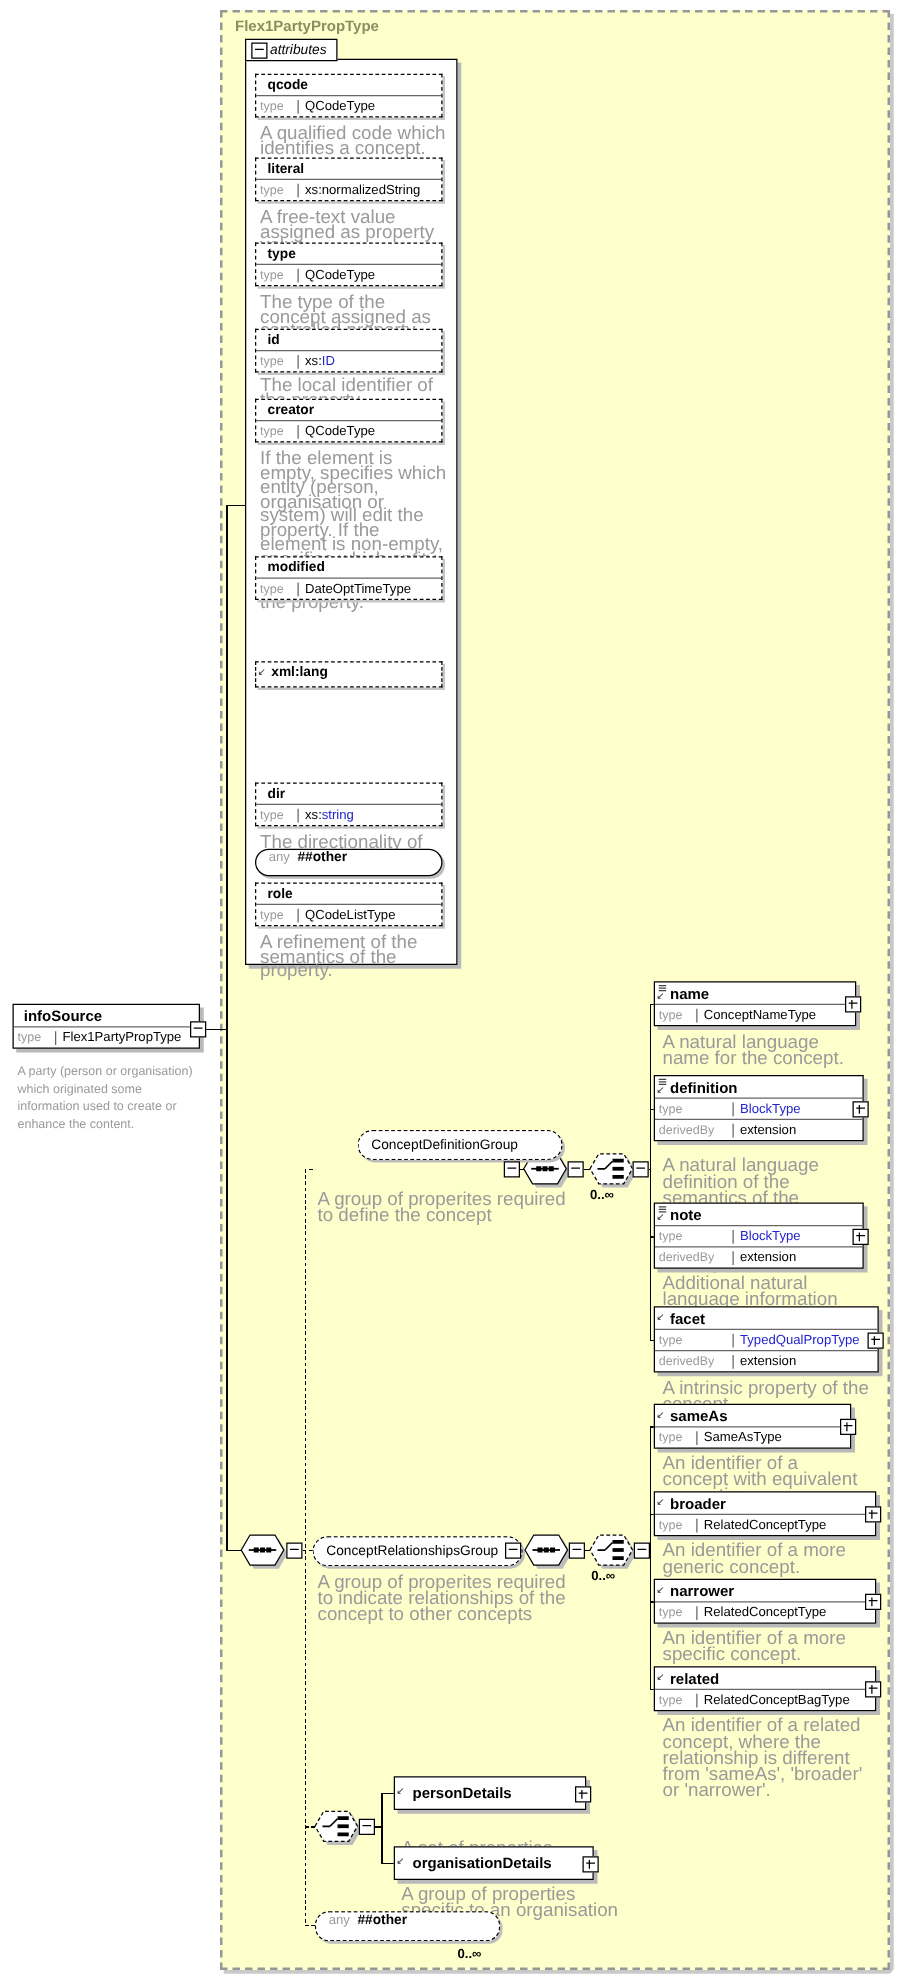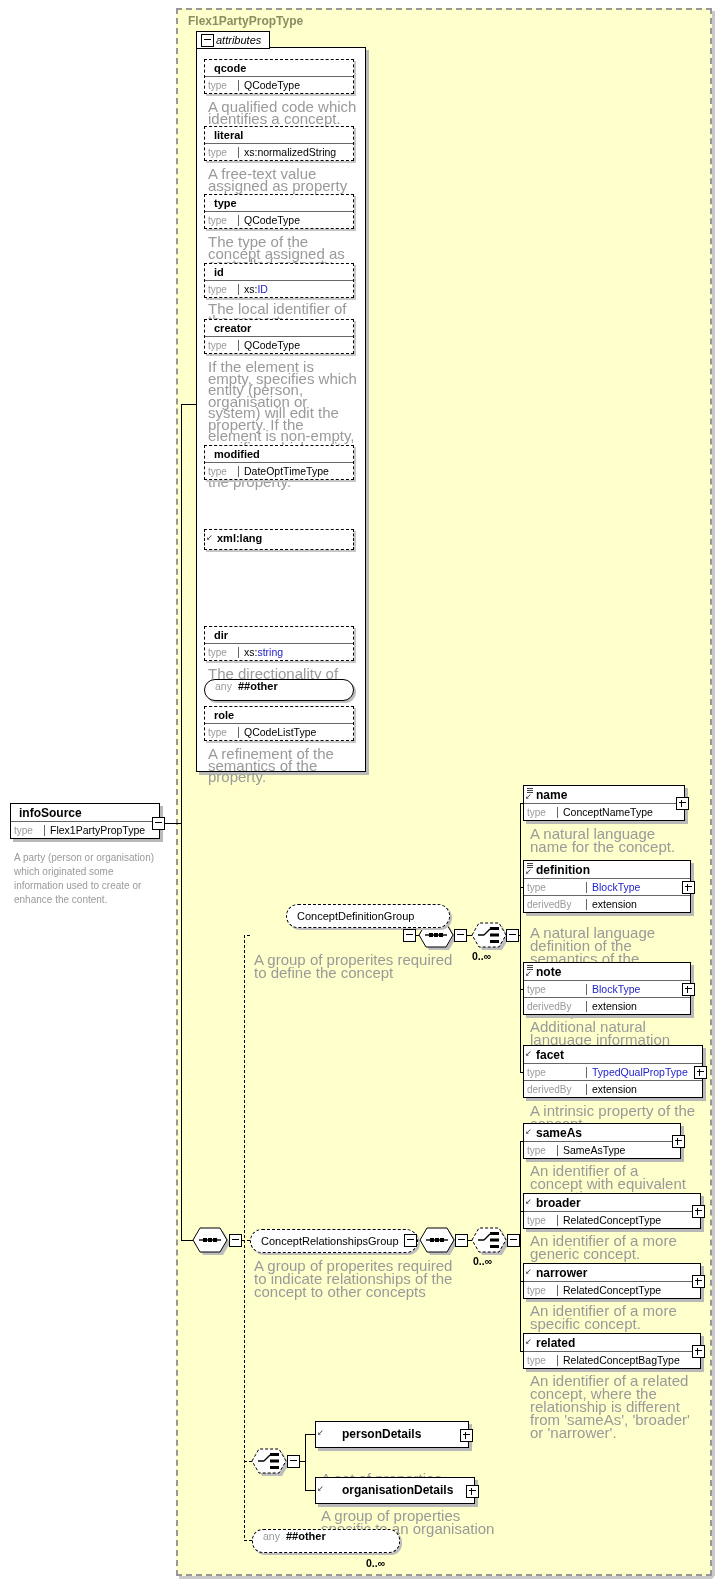--- a/index.html
+++ b/index.html
@@ -21,21 +21,21 @@
         box-shadow:2px 2px 0 #bdbdbd;font-size:11px;line-height:22px;padding-left:10px;z-index:3;white-space:nowrap;}
   .anybox{position:absolute;background:#fff;border-radius:11px;box-shadow:2px 2px 0 #bdbdbd;z-index:3;
           font-size:11px;display:flex;padding-left:10px;white-space:nowrap;}
   .anybox .anylbl{color:#9a9a9a;font-size:10.5px;}
   .anybox .anyname{font-weight:bold;margin-left:6px;}
   .solidpill{border:1px solid #000;}
   .dashpill{border:1px dashed #000;}
   .bt{font-weight:bold;white-space:nowrap;}
   .abox .bt{font-size:11px;padding:2px 0 1px 9px;height:13px;}
   .ebox .bt{font-size:12px;padding:2px 0 1px 12px;height:14px;}
-  .pd .bt{font-size:12px;padding:5px 0 5px 14px;height:15px;margin-left:12px;}
+  .pd .bt{font-size:12px;padding:5px 0 5px 14px;height:15px;}
   .trow{display:flex;border-top:1px solid #666;font-size:10.5px;height:16px;align-items:center;white-space:nowrap;}
   .trow .lbl{color:#9a9a9a;width:27px;flex:none;padding:0 3px;border-right:1px solid #666;font-size:10px;}
   .trow .lblw{width:56px;}
   .trow .val{padding-left:5px;}
   .lk{color:#2222cc;}
   .desc{position:absolute;font-size:15px;line-height:11.5px;color:#9a9a9a;z-index:2;}
   .desc.rc{line-height:13px;}
   .occ{position:absolute;font-size:10.5px;font-weight:bold;z-index:2;}
   
   .pm{position:absolute;width:11px;height:11px;background:#fff;border:1px solid #000;z-index:5;}

